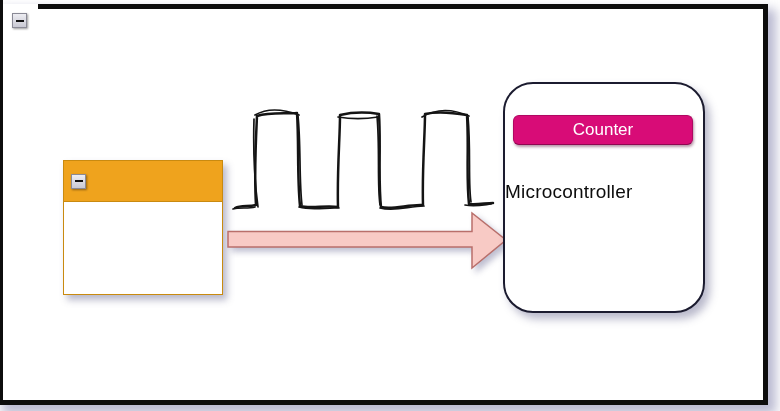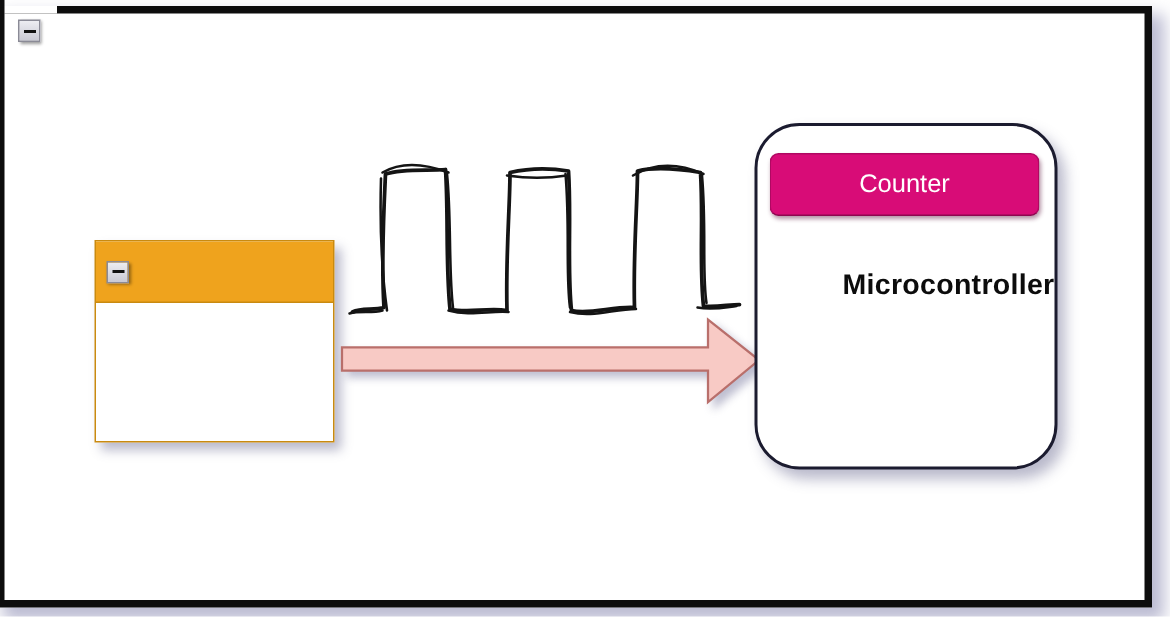--- a/index.html
+++ b/index.html
@@ -77,36 +77,36 @@
   .micro {
     position: absolute;
     left: 503px; top: 82px;
     width: 202px; height: 231px;
     background: #ffffff;
     border: 2px solid #1b1b2f;
     border-radius: 30px;
     box-shadow: 5px 6px 9px rgba(100,100,140,0.45);
   }
   .counter-badge {
-    margin: 18px 10px 0 8px;
-    height: 42px;
+    margin: 31px 10px 0 8px;
+    height: 30px;
     background: #d80c77;
     border: 1px solid #b00862;
     border-bottom-color: #8e0650;
     border-radius: 6px;
     color: #ffffff;
     font-size: 17px;
     display: flex; align-items: center; justify-content: center;
     box-shadow: 1px 2px 3px rgba(90,20,60,0.45);
     cursor: pointer;
   }
   .micro-title {
     margin-top: 36px;
-    text-align: right;
-    font-size: 19px; font-weight: bold; color: #0c0c0c;
+    text-align: left;
+    font-size: 19px; font-weight: normal; color: #0c0c0c;
     letter-spacing: 0.2px;
   }
 </style>
 </head>
 <body>
 
 <div class="frame"></div>
 <div class="frame-left-ext"></div>
 <div class="frame-notch"></div>
 

